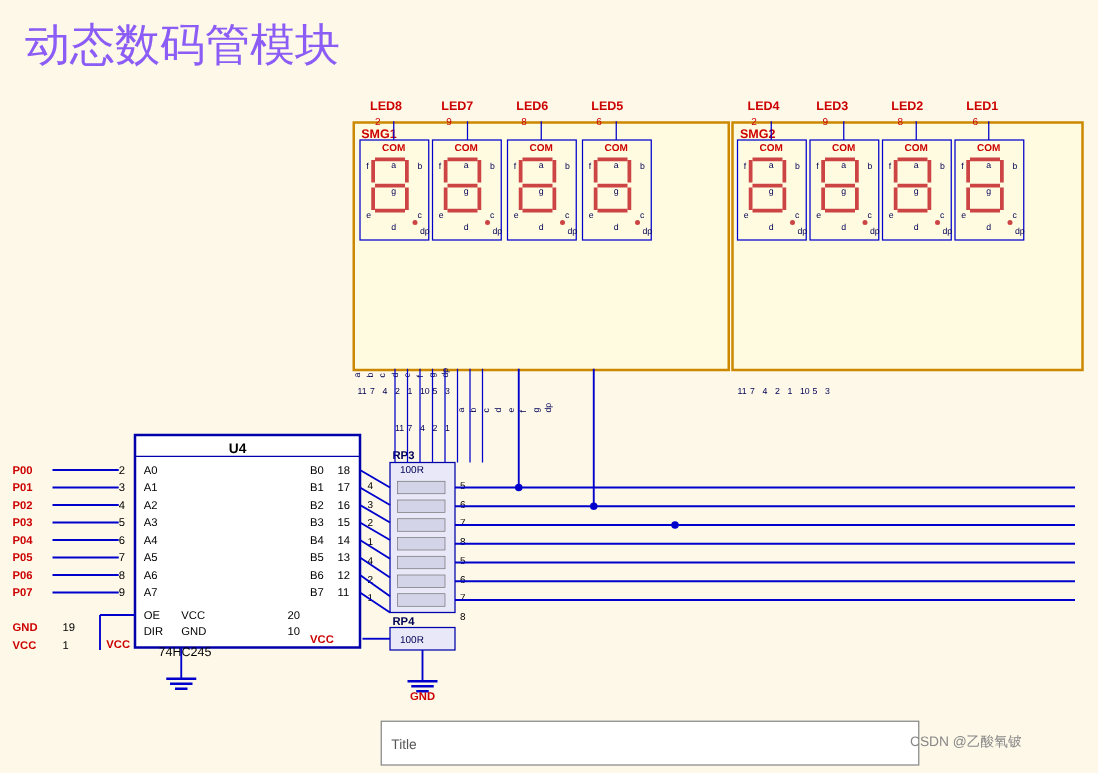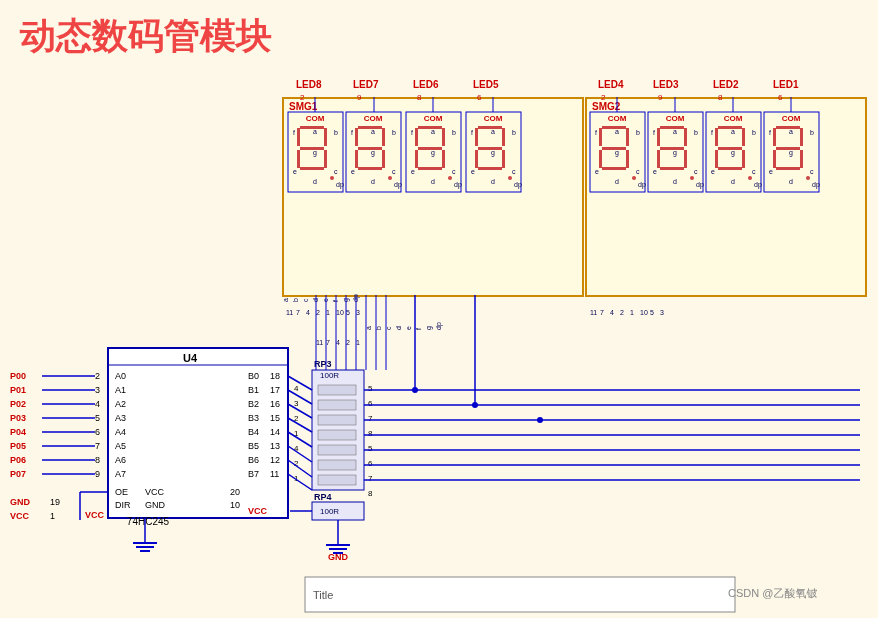--- a/index.html
+++ b/index.html
@@ -10,22 +10,22 @@
       font-family: Arial, sans-serif;
       overflow: hidden;
       position: relative;
     }
 
     .title {
       position: absolute;
       top: 12px;
       left: 20px;
       font-size: 36px;
-      font-weight: bold;
-      color: #ef4444;
+      font-weight: normal;
+      color: #8b5cf6;
     }
 
     
     .wire-canvas {
       position: absolute;
       top: 0;
       left: 0;
       width: 878px;
       height: 618px;
       pointer-events: none;

